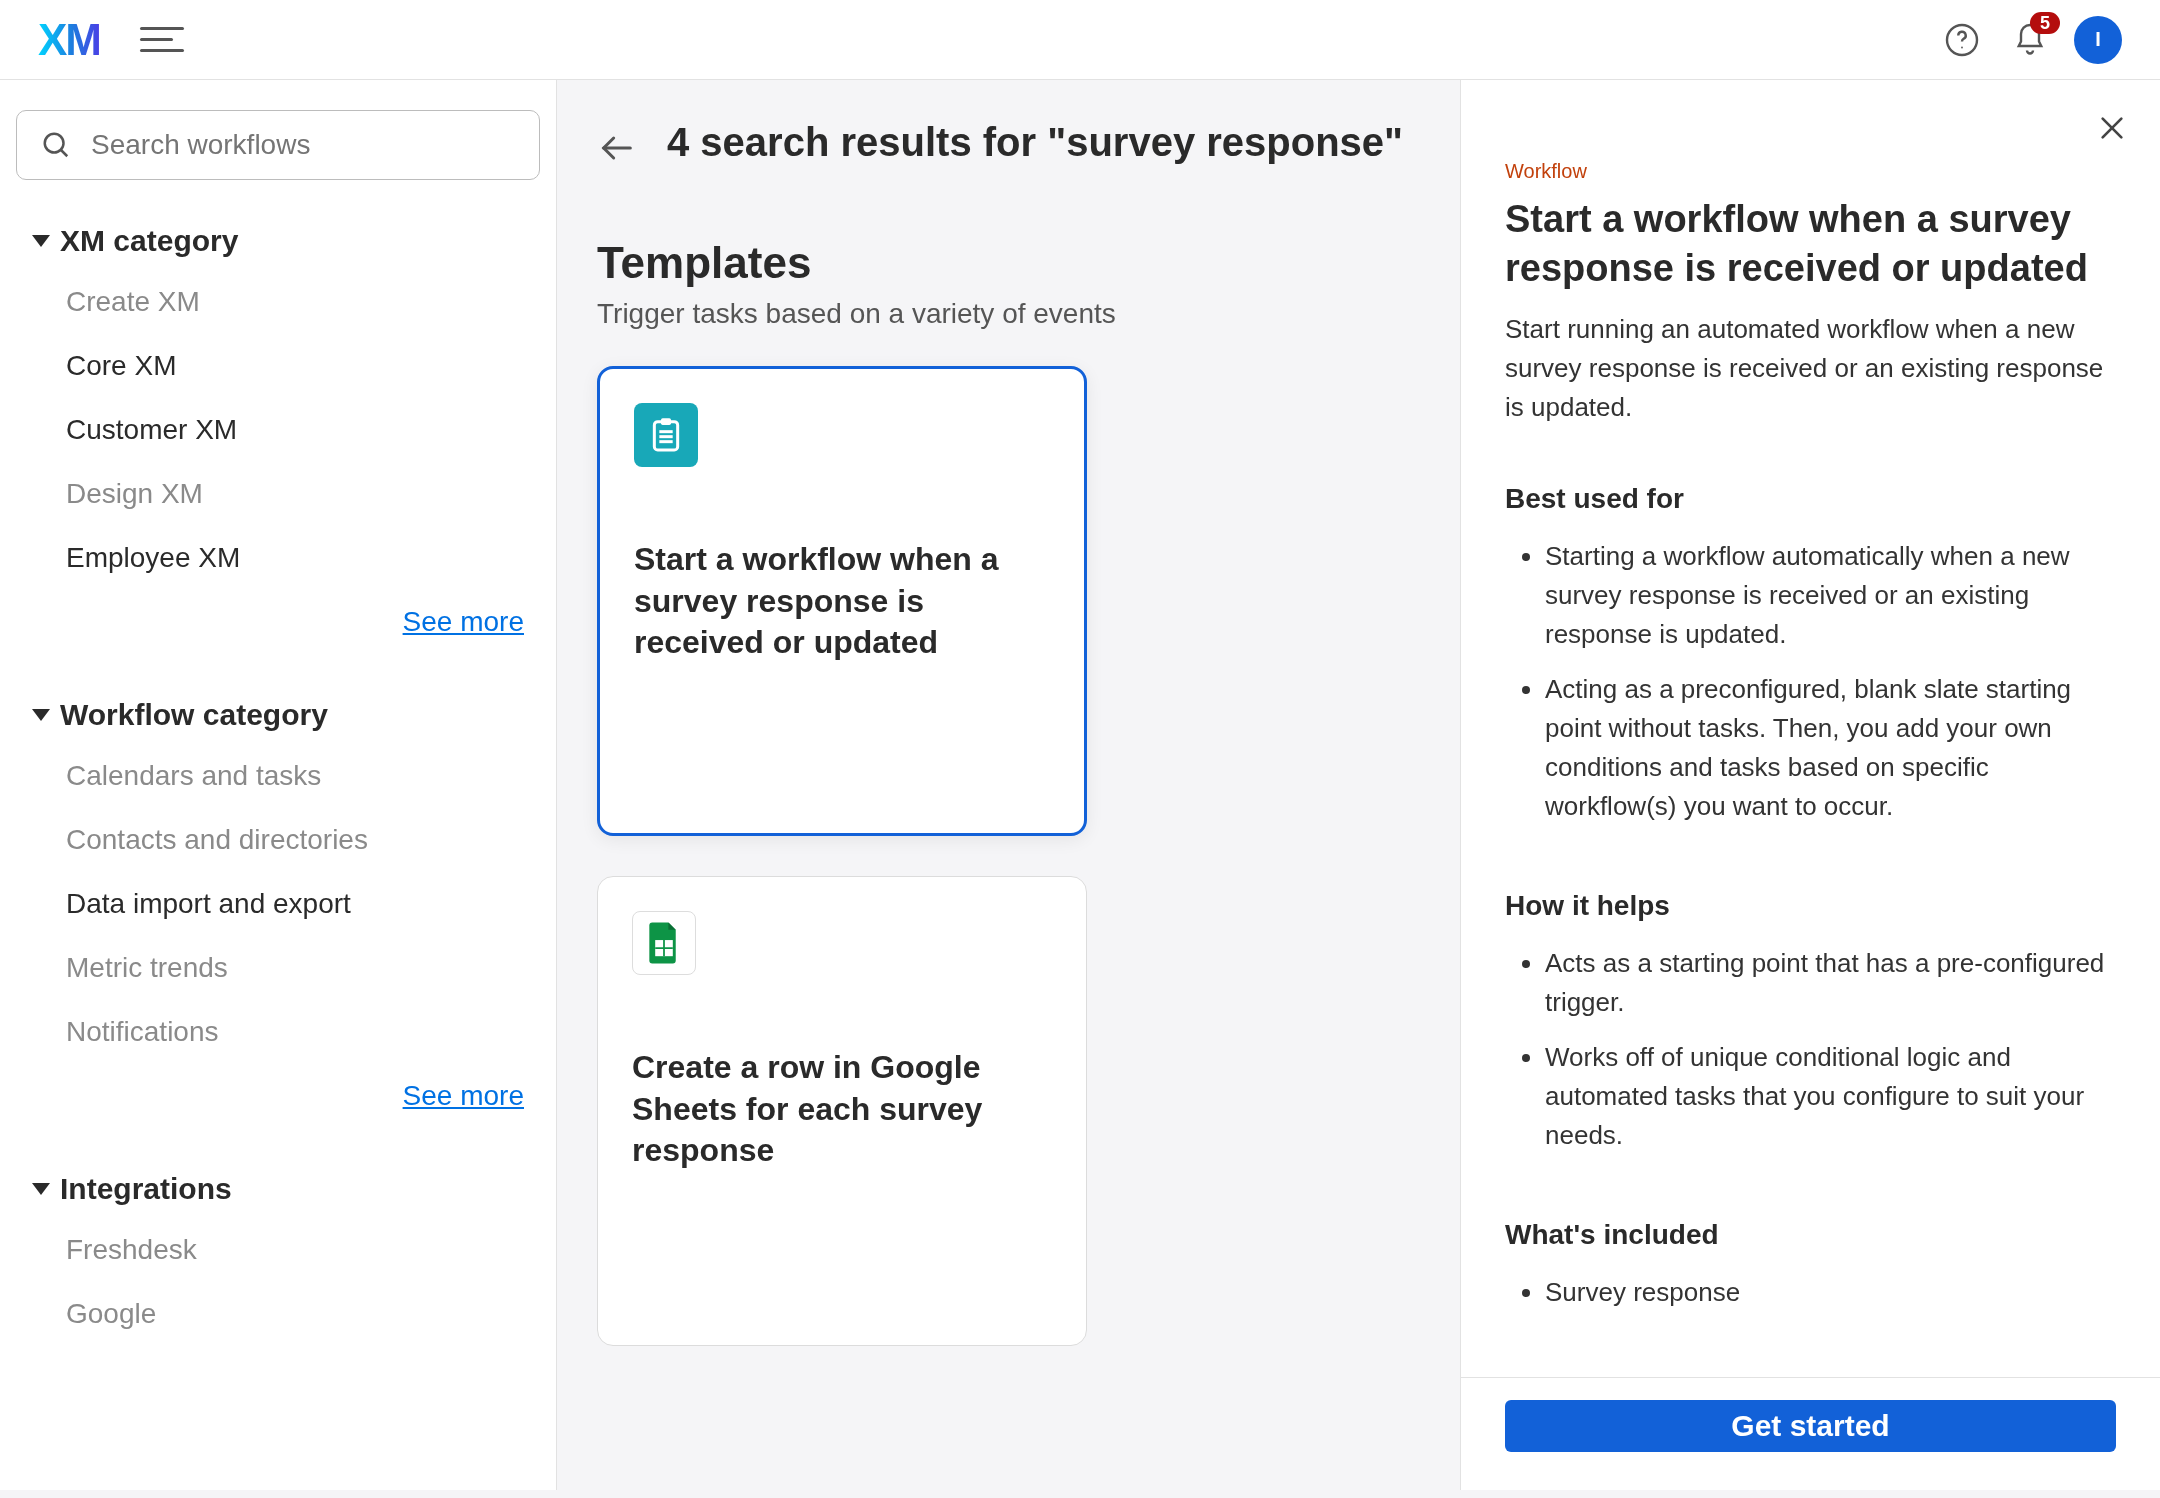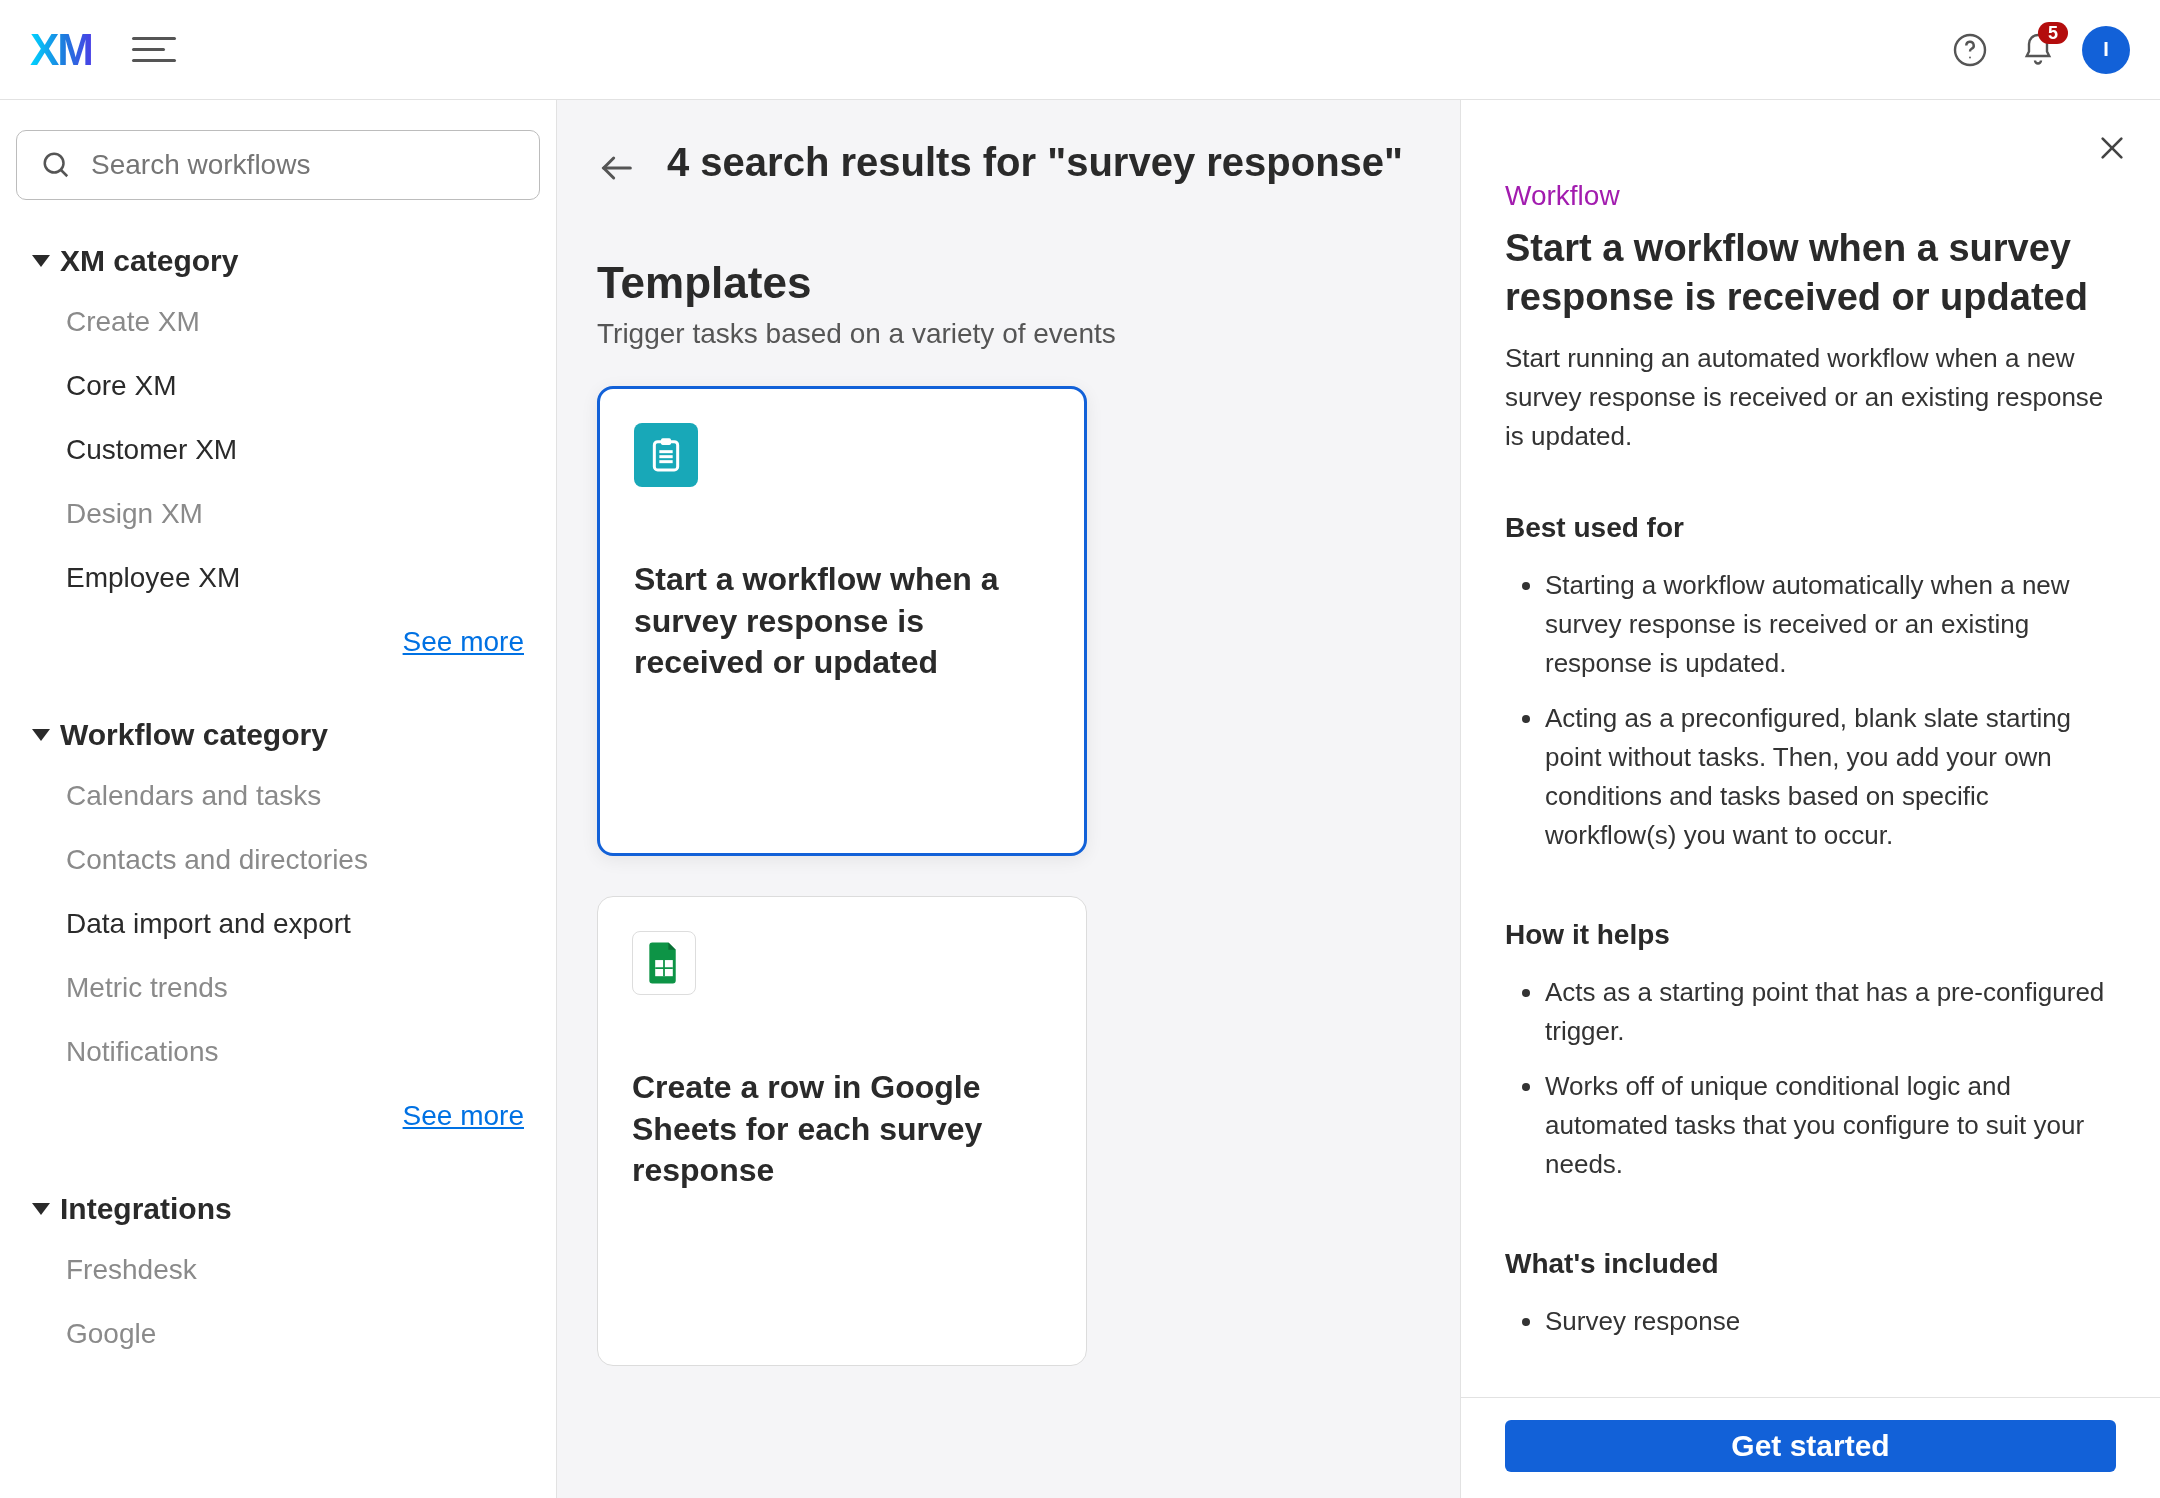--- a/index.html
+++ b/index.html
@@ -12,21 +12,21 @@
     --accent-green: #0d9446;
     --border-light: #e2e2e2;
     --bg-body: #f5f5f7;
     --bg-white: #fff;
   }
   * { box-sizing: border-box; }
   html, body { margin:0; padding:0; font-family: "Helvetica Neue", Arial, sans-serif; color: var(--text-primary); background: var(--bg-body); }
   body { width: 2160px; height: 1498px; overflow: hidden; }
 
   
-  .topnav { height: 100px; background: var(--bg-white); border-bottom: 1px solid var(--border-light); display:flex; align-items:center; padding: 0 30px; }
+  .topnav { height: 80px; background: var(--bg-white); border-bottom: 1px solid var(--border-light); display:flex; align-items:center; padding: 0 38px; }
   .logo { font-size: 44px; font-weight: 800; letter-spacing: -2px;
           background: linear-gradient(90deg, #00d4ff 0%, #1e7cde 55%, #4a3fe6 100%);
           -webkit-background-clip: text; -webkit-text-fill-color: transparent;
           background-clip: text; color: transparent;
           font-family: Arial, sans-serif; }
   .hamburger { width: 44px; height: 44px; margin-left: 40px; display:flex; flex-direction:column; justify-content:center; gap:8px; cursor:pointer; }
   .hamburger span { height:3px; background:#555; border-radius:2px; display:block; }
   .hamburger span:nth-child(2){ width: 75%; }
   .nav-spacer{ flex:1; }
   .nav-icon-btn { width:48px; height:48px; border-radius:50%; display:flex; align-items:center; justify-content:center; cursor:pointer; margin-left:20px; }
@@ -69,21 +69,21 @@
   .card.selected { border:3px solid var(--accent-blue); box-shadow: 0 4px 18px rgba(0,0,0,0.07); }
   .card-icon { width:64px; height:64px; border-radius:8px; display:flex; align-items:center; justify-content:center; }
   .card-icon.teal  { background: var(--accent-teal); }
   .card-icon.sheet { border:1px solid #ddd; background:#fff; }
   .card-title { font-size:32px; font-weight:800; line-height:1.3; margin-top:72px; }
 
   
   .details { width:700px; background:#fff; border-left:1px solid var(--border-light); position:relative; display:flex; flex-direction:column; }
   .details-scroll{ padding: 40px 44px 0 44px; overflow-y:auto; flex:1; }
   .close-btn{ position:absolute; top:28px; right:28px; width:40px; height:40px; display:flex; align-items:center; justify-content:center; cursor:pointer; }
-  .details-label{ color:#a21caf; font-size:28px; margin-top:40px; }
+  .details-label{ color:#c2410c; font-size:20px; margin-top:40px; }
   .details-title{ font-size:38px; font-weight:800; line-height:1.28; margin-top:12px; }
   .details-desc { font-size:26px; line-height:1.5; color:#333; margin-top:18px; }
 
   .details-sub { font-size:28px; font-weight:800; margin-top:56px; }
   .details ul { margin:14px 0 0 0; padding-left:40px; }
   .details li { font-size:26px; line-height:1.5; color:#333; padding:8px 0; }
 
   .details-footer{ border-top:1px solid var(--border-light); padding:22px 44px 38px 44px; background:#fff; }
   .primary-btn{ width:100%; height:52px; background:#1261d8; color:#fff; border:none; border-radius:6px; font-size:30px; font-weight:600; cursor:pointer; }
 </style>

